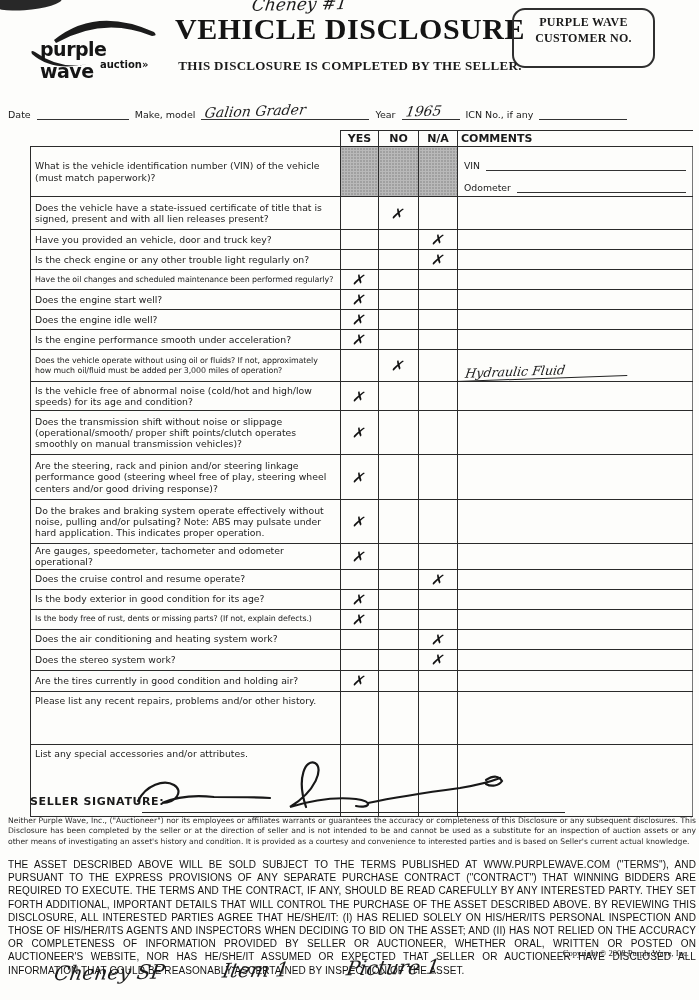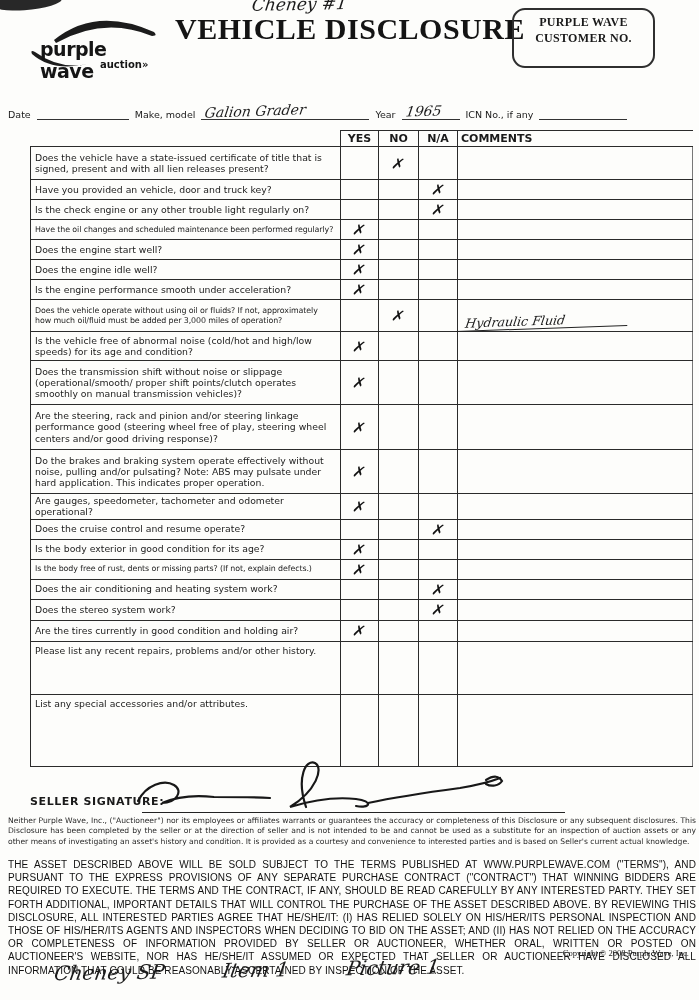--- a/index.html
+++ b/index.html
@@ -85,20 +85,21 @@
     <div class="logo-sub">auction»</div>
   </div>
 
   <div class="title">VEHICLE DISCLOSURE</div>
 
   <div class="custbox">
     <div>PURPLE WAVE</div>
     <div>CUSTOMER NO.</div>
   </div>
 
+  <div class="subtitle">THIS DISCLOSURE IS COMPLETED BY THE SELLER.</div>
 
 
   <div class="dateline">
     <span>Date</span>
     <span class="blank b-date"></span>
     <span>Make, model</span>
     <span class="blank b-make">
       <span class="hand hand-over">Galion Grader</span>
     </span>
     <span>Year</span>
@@ -120,20 +121,36 @@
     <thead>
       <tr>
         <th class="qh"></th>
         <th>YES</th>
         <th>NO</th>
         <th>N/A</th>
         <th class="ch">COMMENTS</th>
       </tr>
     </thead>
     <tbody id="rows">
+        <tr style="height: 50px;">
+      <td class="q">What is the vehicle identification number (VIN) of the vehicle (must match paperwork)?</td>
+      <td class="c yes shaded"></td>
+      <td class="c no shaded"></td>
+      <td class="c na shaded"></td>
+      <td class="cm">
+            <div class="cm-line">
+              <span>VIN</span>
+              <span class="fill"></span>
+            </div>
+            <div class="cm-line">
+              <span>Odometer</span>
+              <span class="fill"></span>
+            </div>
+          </td>
+    </tr>
         <tr style="height: 33px;">
       <td class="q">Does the vehicle have a state-issued certificate of title that is signed, present and with all lien releases present?</td>
       <td class="c yes"></td>
       <td class="c no"><span class="mark">✗</span></td>
       <td class="c na"></td>
       <td class="cm"></td>
     </tr>
         <tr style="height: 17px;">
       <td class="q">Have you provided an vehicle, door and truck key?</td>
       <td class="c yes"></td>

